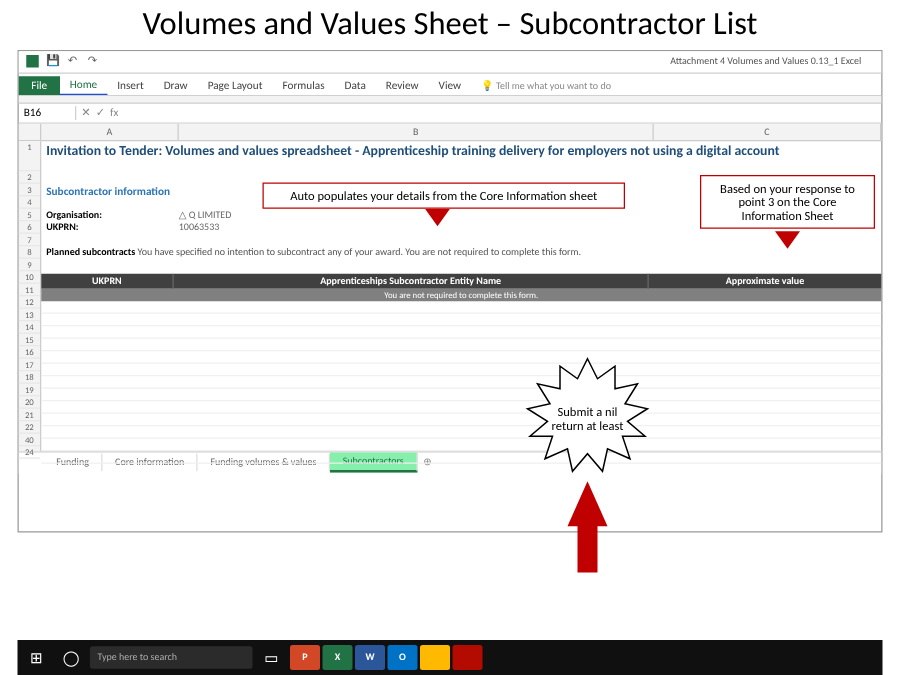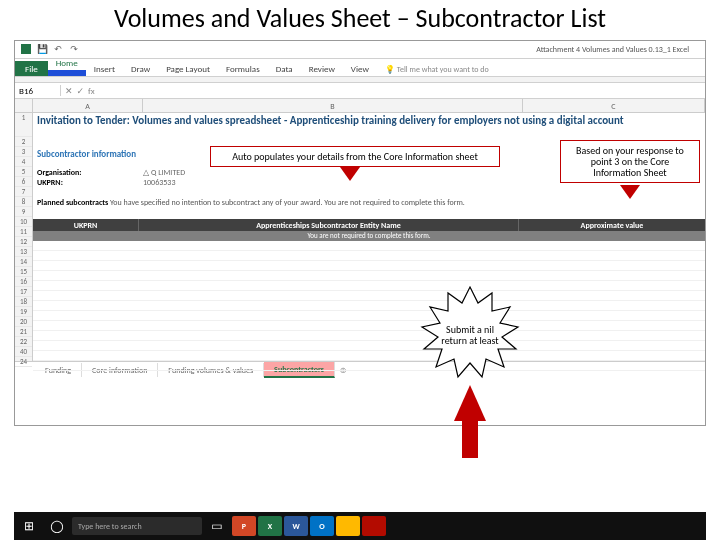--- a/index.html
+++ b/index.html
@@ -6,21 +6,21 @@
   body { font-family: "Segoe UI", Calibri, Arial, sans-serif; width: 720px; height: 540px; overflow: hidden; background: #fff; position: relative; }
   .slide-title { font-size: 26px; text-align: center; padding: 4px 40px 6px; font-weight: 400; color: #000; line-height: 1.15; }
   .excel-window { margin: 0 14px; border: 1px solid #999; background: #fff; font-size: 9px; position: relative; height: 386px; }
   .qat { display: flex; align-items: center; padding: 2px 6px; background: #fff; border-bottom: 1px solid #d0d0d0; height: 18px; gap: 6px; }
   .qat .corner { width: 10px; height: 10px; background: #217346; }
   .qat .icon { width: 10px; height: 10px; color: #666; font-size: 9px; line-height: 10px; text-align: center; }
   .qat .title { flex: 1; text-align: right; padding-right: 10px; color: #555; font-size: 8px; }
   .ribbon-tabs { display: flex; align-items: flex-end; height: 18px; border-bottom: 1px solid #d0d0d0; font-size: 9px; }
   .ribbon-tabs .file { background: #217346; color: #fff; padding: 2px 10px; }
   .ribbon-tabs .tab { padding: 2px 8px; color: #444; }
-  .ribbon-tabs .tab.active { border-bottom: 6px solid #1d4ed8; color: #217346; }
+  .ribbon-tabs .tab.active { border-bottom: 1px solid #1d4ed8; color: #217346; }
   .ribbon-tabs .tell { color: #888; padding: 2px 8px; font-size: 8px; }
   .ribbon-tabs .tell::before { content: "💡"; font-size: 8px; margin-right: 2px; }
   .ribbon-body { height: 6px; background: #f3f3f3; border-bottom: 1px solid #d0d0d0; }
   .namefx { display: flex; align-items: center; height: 16px; border-bottom: 1px solid #d0d0d0; font-size: 9px; }
   .namefx .namebox { width: 46px; padding: 0 4px; border-right: 1px solid #d0d0d0; }
   .namefx .fxbtns { display: flex; gap: 4px; padding: 0 4px; color: #888; }
   .namefx .fxbar { flex: 1; }
   .col-headers { display: flex; height: 14px; background: #f3f3f3; border-bottom: 1px solid #ccc; font-size: 8px; color: #666; }
   .col-headers .rownum-col { width: 18px; border-right: 1px solid #ccc; }
   .col-headers .col { border-right: 1px solid #ccc; text-align: center; line-height: 14px; }
@@ -39,21 +39,21 @@
   .planned .label { font-weight: bold; }
   .planned .msg { color: #555; }
   .tbl-header { display: flex; height: 12px; background: #404040; color: #fff; font-size: 8px; font-weight: bold; margin-top: 2px; }
   .tbl-header .th1 { width: 106px; text-align: center; border-right: 1px solid #666; line-height: 12px; }
   .tbl-header .th2 { width: 380px; text-align: center; border-right: 1px solid #666; line-height: 12px; }
   .tbl-header .th3 { flex: 1; text-align: center; line-height: 12px; }
   .tbl-banner { height: 10px; background: #808080; color: #fff; font-size: 7px; text-align: center; line-height: 10px; }
   .empty-rows div { height: 10px; border-bottom: 1px solid #f0f0f0; }
   .sheet-tabs { display: flex; align-items: center; height: 18px; background: #fff; border-top: 1px solid #ccc; font-size: 8px; padding-left: 20px; gap: 0; }
   .sheet-tabs .stab { padding: 2px 10px; border-right: 1px solid #ddd; color: #666; }
-  .sheet-tabs .stab.active { background: #fca5a5; color: #217346; font-weight: bold; border-bottom: 2px solid #217346; }
+  .sheet-tabs .stab.active { background: #86efac; color: #217346; font-weight: normal; border-bottom: 2px solid #217346; }
   .sheet-tabs .plus { width: 16px; text-align: center; color: #888; }
   .statusbar { height: 16px; background: #217346; color: #fff; font-size: 8px; line-height: 16px; padding: 0 6px; display: flex; }
   .statusbar .ready { flex: 1; }
   .statusbar .zoom { display: flex; gap: 4px; align-items: center; }
   .callout { position: absolute; background: #fff; border: 1.5px solid #c00000; font-size: 10px; padding: 4px 8px; text-align: center; z-index: 10; line-height: 1.1; }
   .callout1 { top: 146px; left: 210px; width: 290px; }
   .callout2 { top: 140px; left: 560px; width: 140px; }
   .arrow-down { position: absolute; width: 0; height: 0; border-left: 10px solid transparent; border-right: 10px solid transparent; border-top: 14px solid #c00000; z-index: 9; }
   .arrow1 { top: 167px; left: 340px; }
   .arrow2 { top: 185px; left: 620px; }

